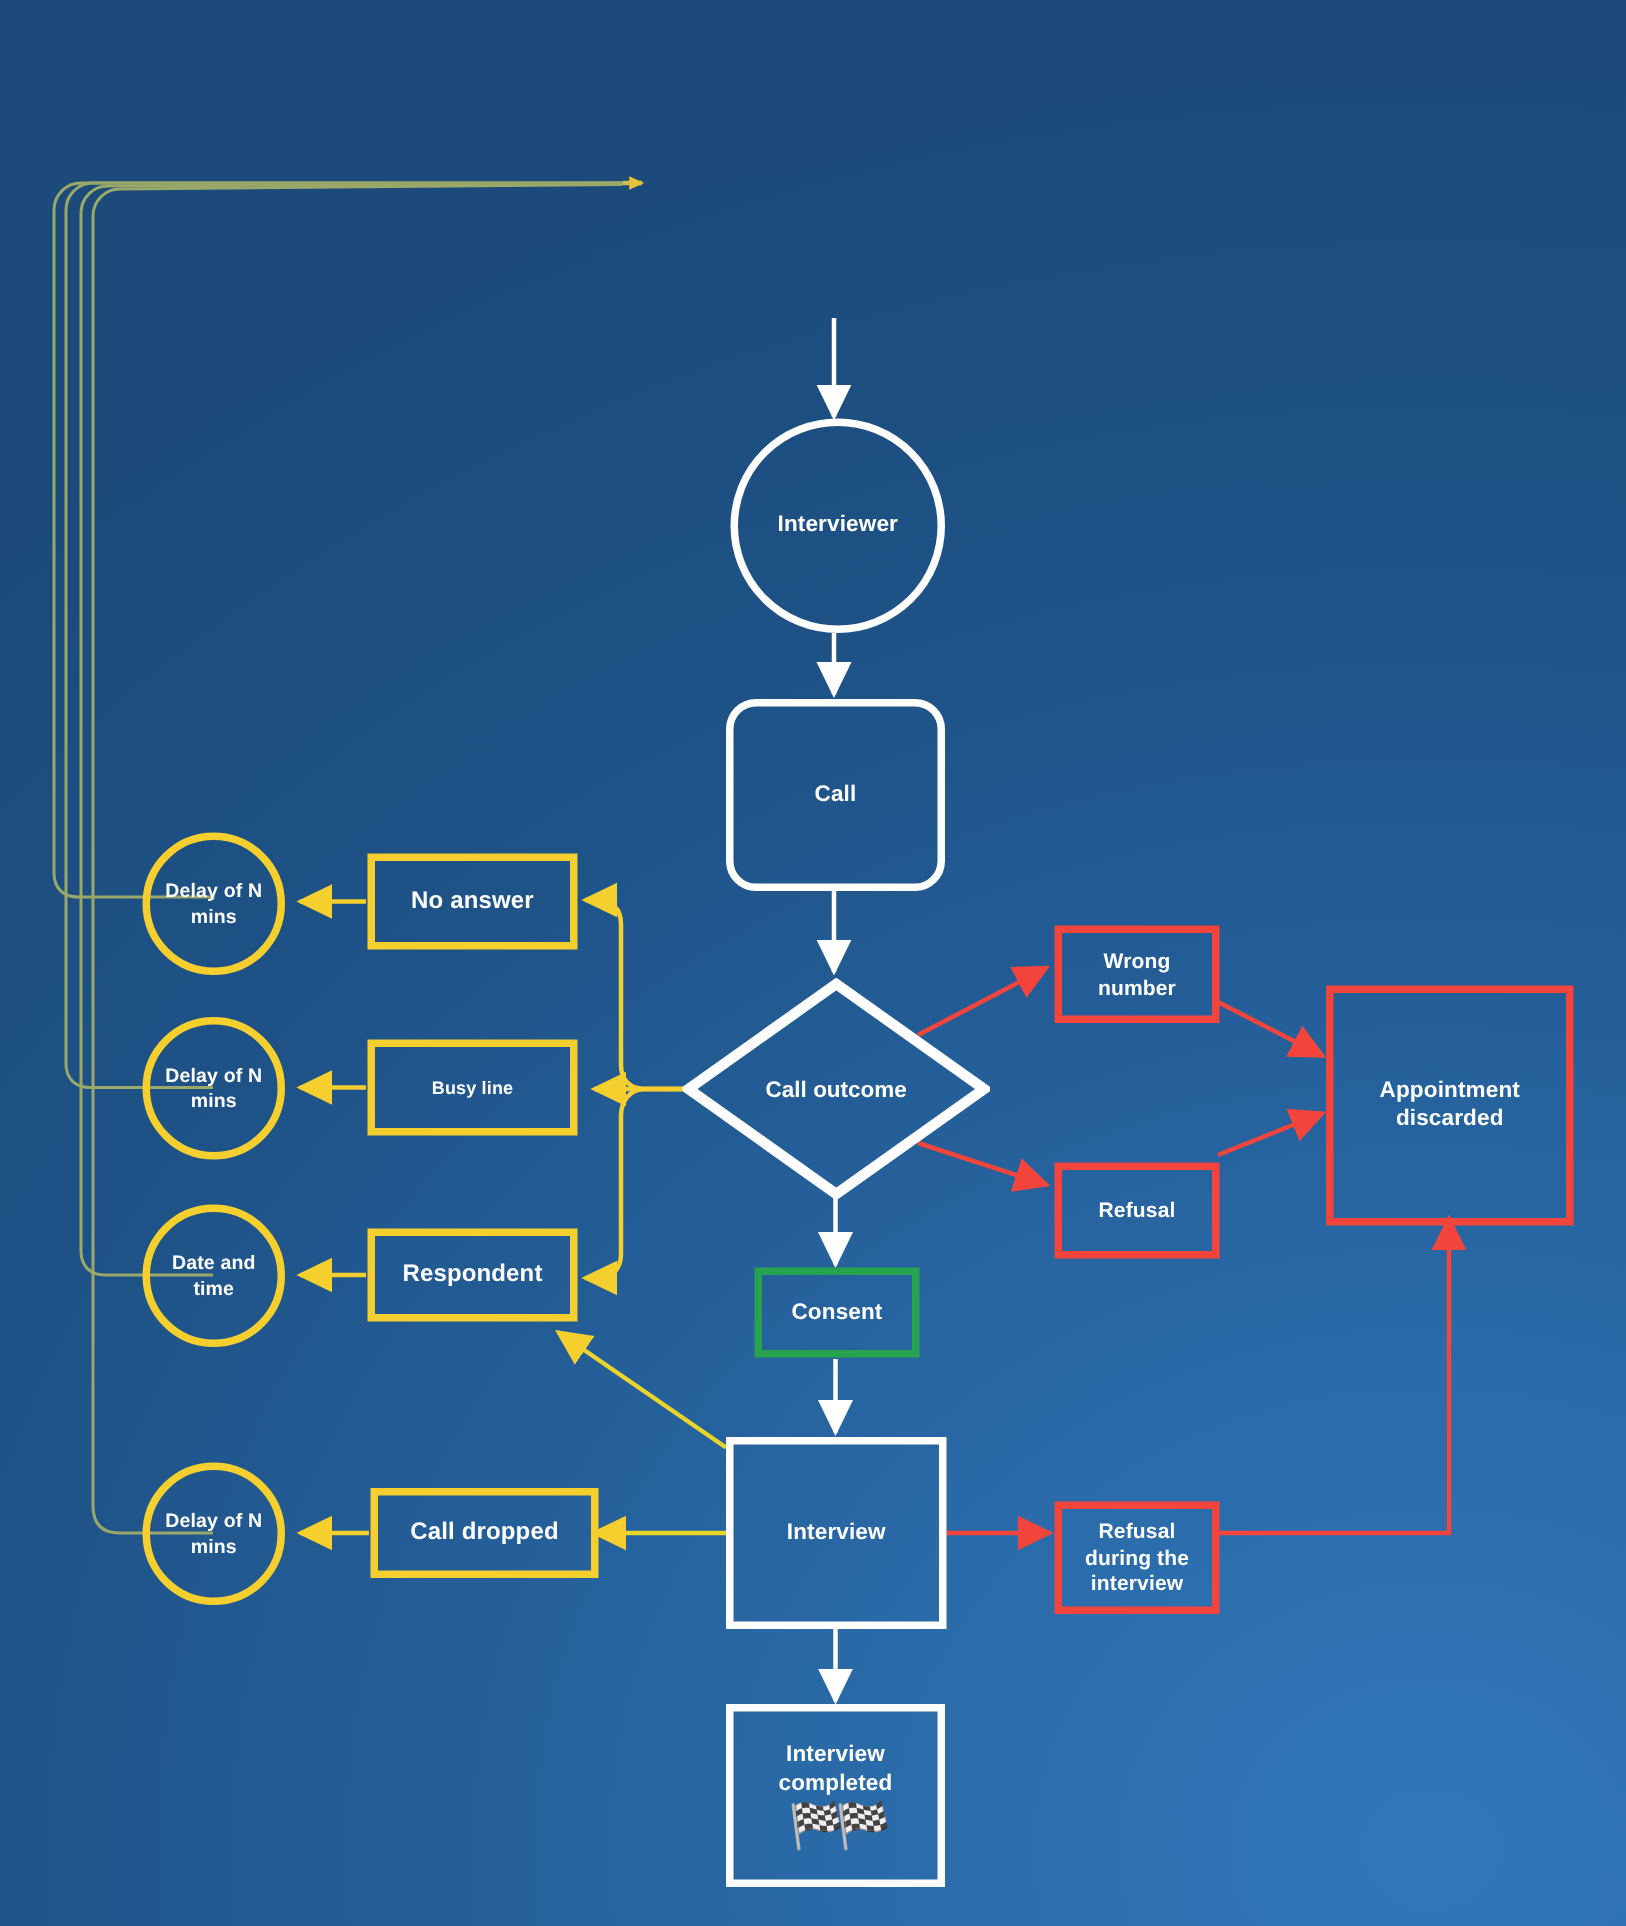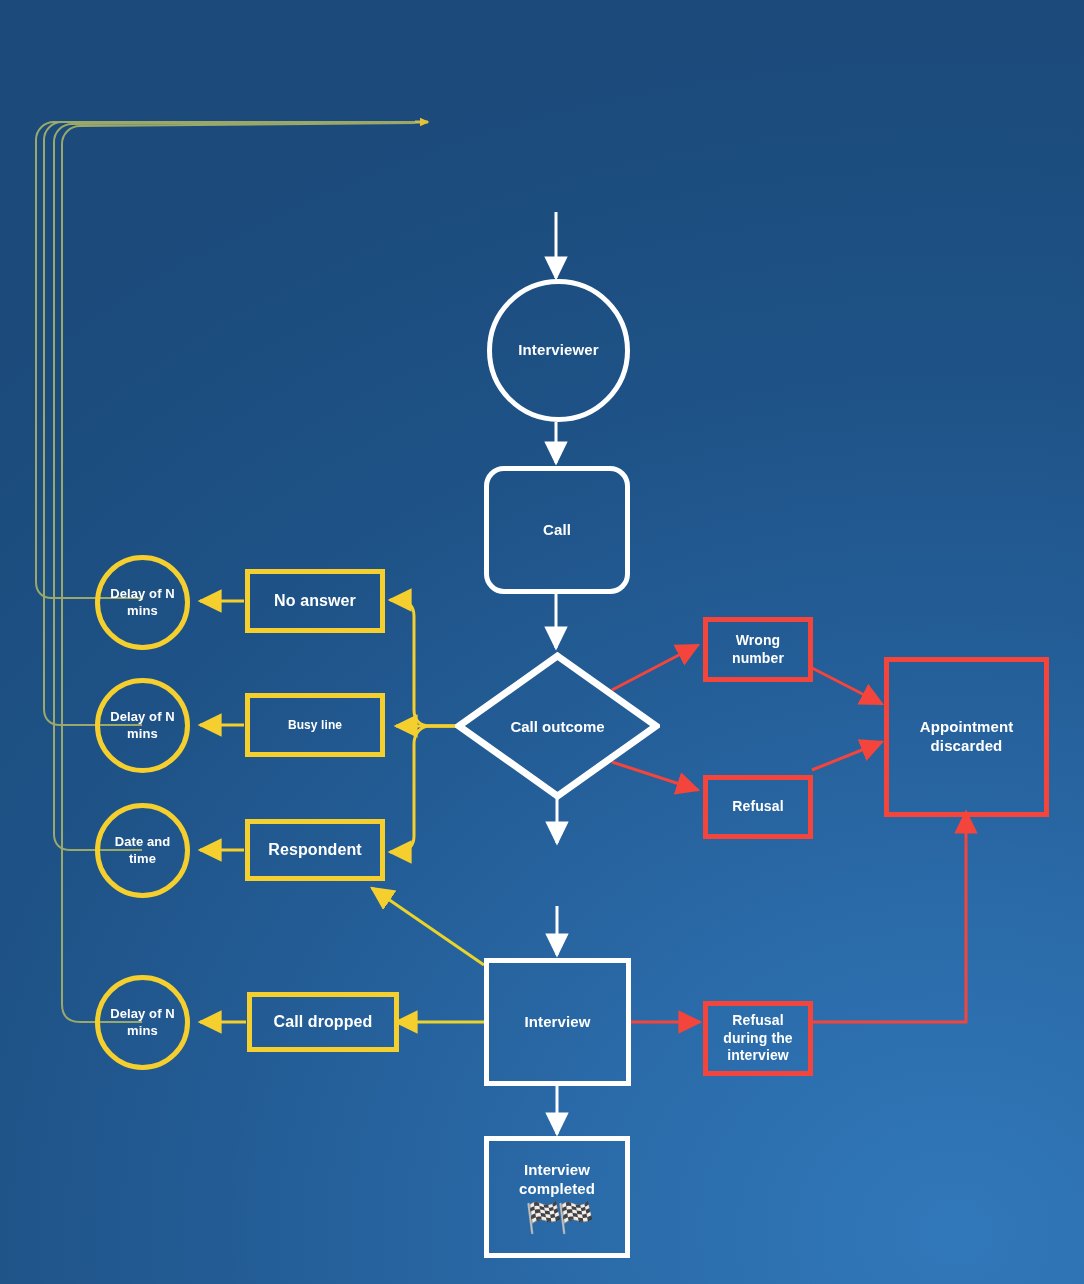--- a/index.html
+++ b/index.html
@@ -226,20 +226,23 @@
     <span class="node-label">Appointment
 discarded</span>
   </div>
 
   <div class="node rect-red" style="left:703px; top:985px; width:110px; height:75px; font-size:14px;">
     <span class="node-label">Refusal
 during the
 interview</span>
   </div>
 
+  <div class="node rect-green" style="left:503px; top:845px; width:110px; height:60px; font-size:15px;">
+    <span class="node-label">Consent</span>
+  </div>
 
   <div class="node rect-white" style="left:484px; top:958px; width:147px; height:128px; font-size:15px;">
     <span class="node-label">Interview</span>
   </div>
 
   <div class="node rect-white" style="left:484px; top:1136px; width:146px; height:122px; font-size:15px; flex-direction:column;">
     <span class="node-label">Interview
 completed</span>
     <span class="flags">🏁🏁</span>
   </div>

